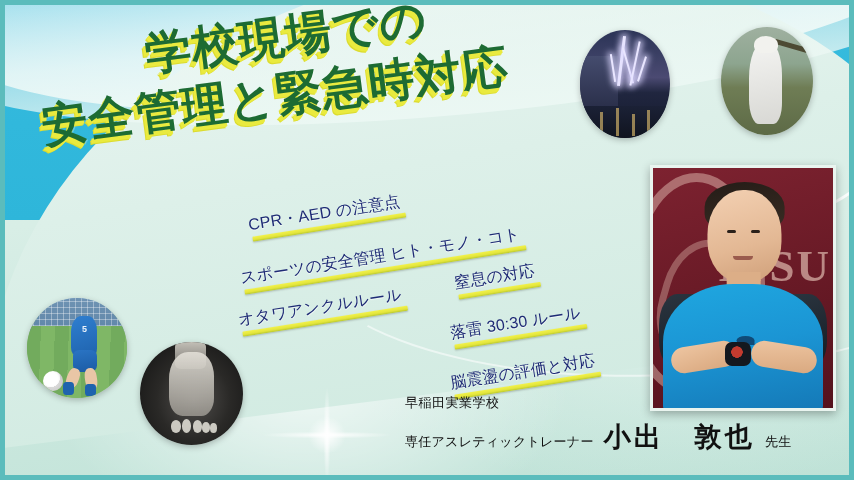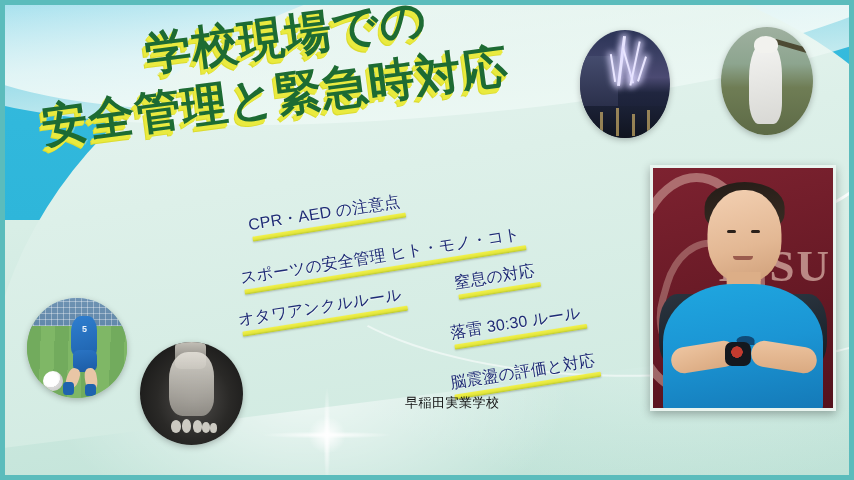--- a/index.html
+++ b/index.html
@@ -394,16 +394,21 @@
       <div class="pt-sleeve-r"></div>
       <div class="pt-shirt"></div>
       <div class="pt-asics"></div>
       <div class="pt-arm-l"></div>
       <div class="pt-arm-r"></div>
       <div class="pt-watch"></div>
     </div>
 
     <div class="credits">
       <div class="cr-school">早稲田実業学校</div>
+      <div class="cr-row">
+        <span class="cr-role">専任アスレティックトレーナー</span>
+        <span class="cr-name">小出　敦也</span>
+        <span class="cr-hon">先生</span>
+      </div>
     </div>
 
   </div>
 </div>
 
 </body></html>

